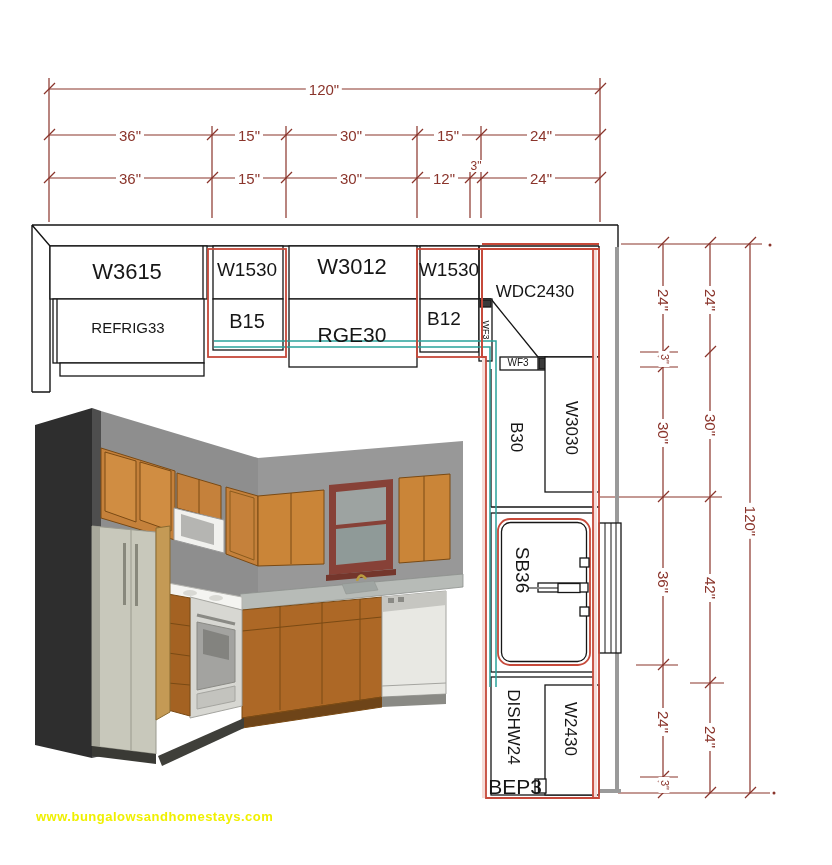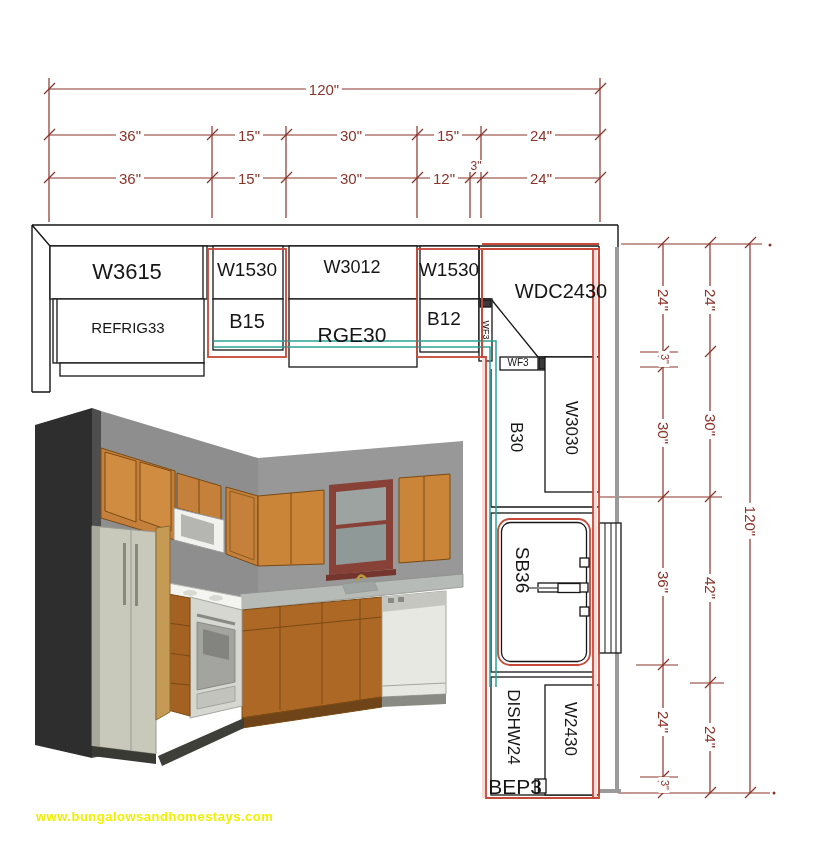--- a/index.html
+++ b/index.html
@@ -174,23 +174,23 @@
         <rect x="105" y="146" width="3" height="62" fill="#88887c"></rect>
         <polygon points="62,348 126,356 126,366 62,358" fill="#3a3a35"></polygon>
         <polygon points="126,130 140,128 140,314 126,322" fill="#c49a55" stroke="#8a6a30"></polygon>
         <polygon points="128,358 214,320 214,330 132,368" fill="#3f3f3a"></polygon>
       </g>
     </g>
   </svg>
 
   <div class="lbl" style="left:127px;top:272px;font-size:22px">W3615</div>
   <div class="lbl" style="left:247px;top:269px;font-size:19px">W1530</div>
-  <div class="lbl" style="left:352px;top:267px;font-size:18px">W3012</div>
+  <div class="lbl" style="left:352px;top:267px;font-size:22px">W3012</div>
   <div class="lbl" style="left:449px;top:269px;font-size:19px">W1530</div>
-  <div class="lbl" style="left:561px;top:291px;font-size:20px">WDC2430</div>
+  <div class="lbl" style="left:535px;top:291px;font-size:17px">WDC2430</div>
 
   <div class="lbl" style="left:128px;top:327px;font-size:15px">REFRIG33</div>
   <div class="lbl" style="left:247px;top:321px;font-size:20px">B15</div>
   <div class="lbl" style="left:352px;top:334px;font-size:21px">RGE30</div>
   <div class="lbl" style="left:444px;top:318px;font-size:19px">B12</div>
 
   <div class="lbl rot" style="left:485px;top:330px;font-size:9px">WF3</div>
   <div class="lbl" style="left:518px;top:363px;font-size:10px">WF3</div>
 
   <div class="lbl rot" style="left:516px;top:437px;font-size:17px">B30</div>

